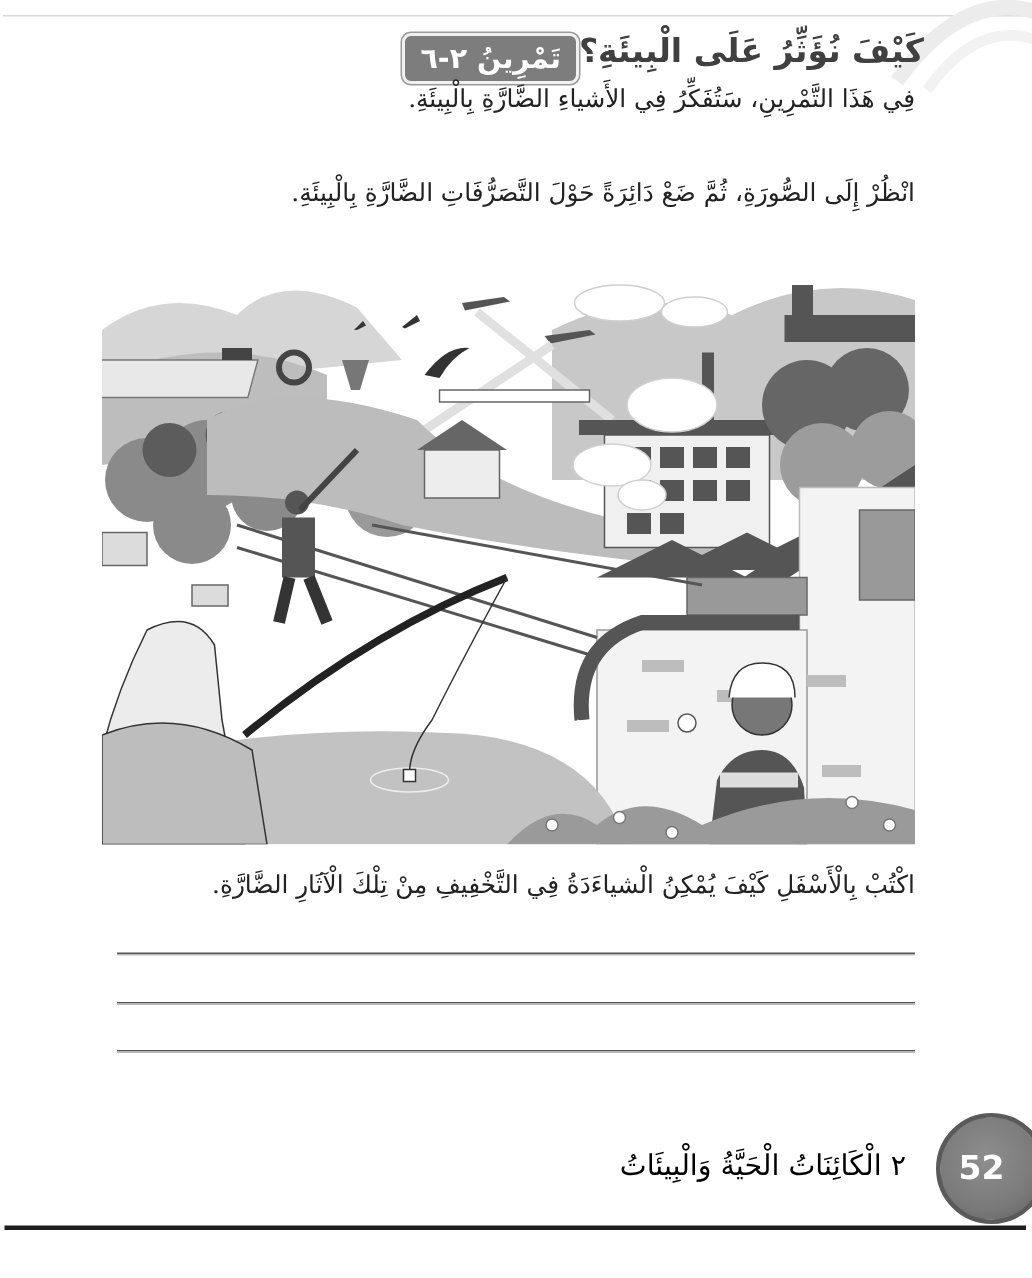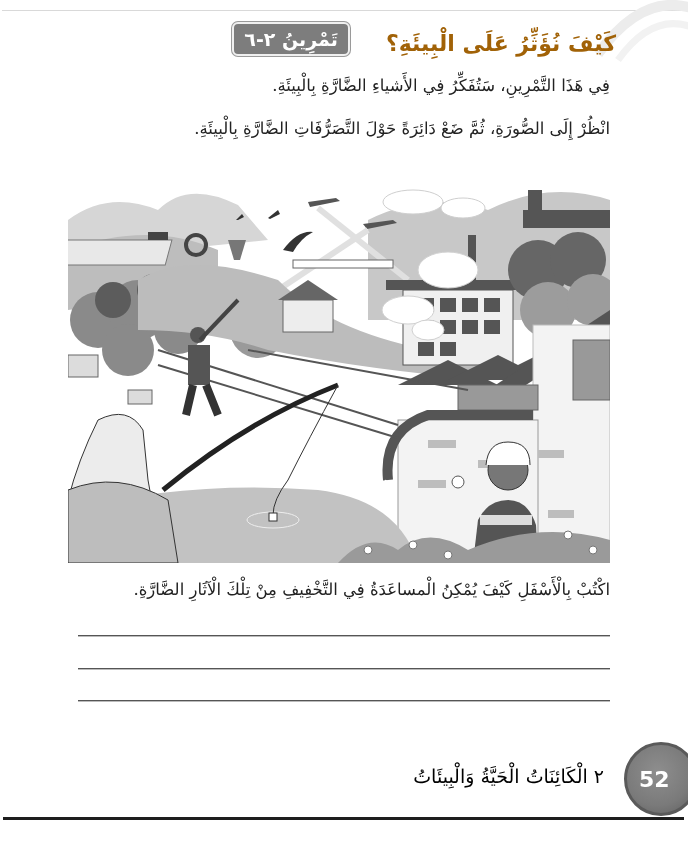--- a/index.html
+++ b/index.html
@@ -2,28 +2,28 @@
 <html><head>
 <meta charset="utf-8">
 <style>
   html, body { margin: 0; padding: 0; background: #ffffff; }
   body { width: 688px; height: 852px; position: relative; overflow: hidden;
          font-family: "DejaVu Sans", "Liberation Sans", sans-serif; color: #222; }
 
   .top-rule { position: absolute; left: 2px; top: 10px; width: 682px; height: 1px; background: #d9d9d9; }
   .swoosh { position: absolute; right: -20px; top: -6px; width: 120px; height: 70px; }
 
-  .header { position: absolute; top: 22px; right: 72px; height: 34px; display: flex; flex-direction: row-reverse; align-items: flex-end; direction: rtl; }
+  .header { position: absolute; top: 22px; right: 72px; height: 34px; display: flex; flex-direction: row-reverse; align-items: flex-start; direction: rtl; }
   .badge { background: #7d7d7d; color: #fff; border: 2px solid #f0f0f0; border-radius: 6px;
            box-shadow: 0 0 0 1px #9a9a9a; padding: 2px 10px; font-size: 19px; font-weight: bold; height: 26px; line-height: 26px;
            margin-left: 10px; }
-  .title { font-size: 22px; font-weight: bold; color: #a16207; white-space: nowrap; margin-left: 36px; }
+  .title { font-size: 22px; font-weight: bold; color: #404040; white-space: nowrap; }
 
   .para { position: absolute; right: 78px; direction: rtl; font-family: "DejaVu Serif", serif; font-size: 16.5px; color: #222; white-space: nowrap; }
-  .para.p1 { top: 76px; }
+  .para.p1 { top: 56px; }
   .para.p2 { top: 119px; }
 
   .illustration { position: absolute; left: 68px; top: 180px; width: 542px; height: 383px; overflow: hidden; background: #ffffff; }
   .illustration svg { display: block; }
 
   .prompt { position: absolute; right: 78px; top: 580px; direction: rtl; font-family: "DejaVu Serif", serif; font-size: 16.5px; color: #222; white-space: nowrap; }
 
   .answer-line { position: absolute; left: 78px; width: 532px; height: 0; border-top: 1.5px solid #555; border-bottom: 0.5px solid #bbb; }
   .answer-line.l1 { top: 635px; }
   .answer-line.l2 { top: 668px; }
@@ -217,21 +217,21 @@
     <g fill="#fff" stroke="#777">
       <circle cx="300" cy="370" r="4"></circle>
         <circle cx="345" cy="365" r="4"></circle>
         <circle cx="380" cy="375" r="4"></circle>
         <circle cx="500" cy="355" r="4"></circle>
         <circle cx="525" cy="370" r="4"></circle>
     </g>
   </svg>
 </div>
 
-<div class="prompt">اكْتُبْ بِالْأَسْفَلِ كَيْفَ يُمْكِنُ الْمساعَدَةُ فِي التَّخْفِيفِ مِنْ تِلْكَ الْآثَارِ الضَّارَّةِ.</div>
+<div class="prompt">اكْتُبْ بِالْأَسْفَلِ كَيْفَ يُمْكِنُ الْشياءَدَةُ فِي التَّخْفِيفِ مِنْ تِلْكَ الْآثَارِ الضَّارَّةِ.</div>
 
 <div class="answer-line l1"></div>
 <div class="answer-line l2"></div>
 <div class="answer-line l3"></div>
 
 <div class="footer-text">٢ الْكَائِنَاتُ الْحَيَّةُ وَالْبِيئَاتُ</div>
 <div class="page-circle">
   <span>52</span>
 </div>
 <div class="footer-rule"></div>

